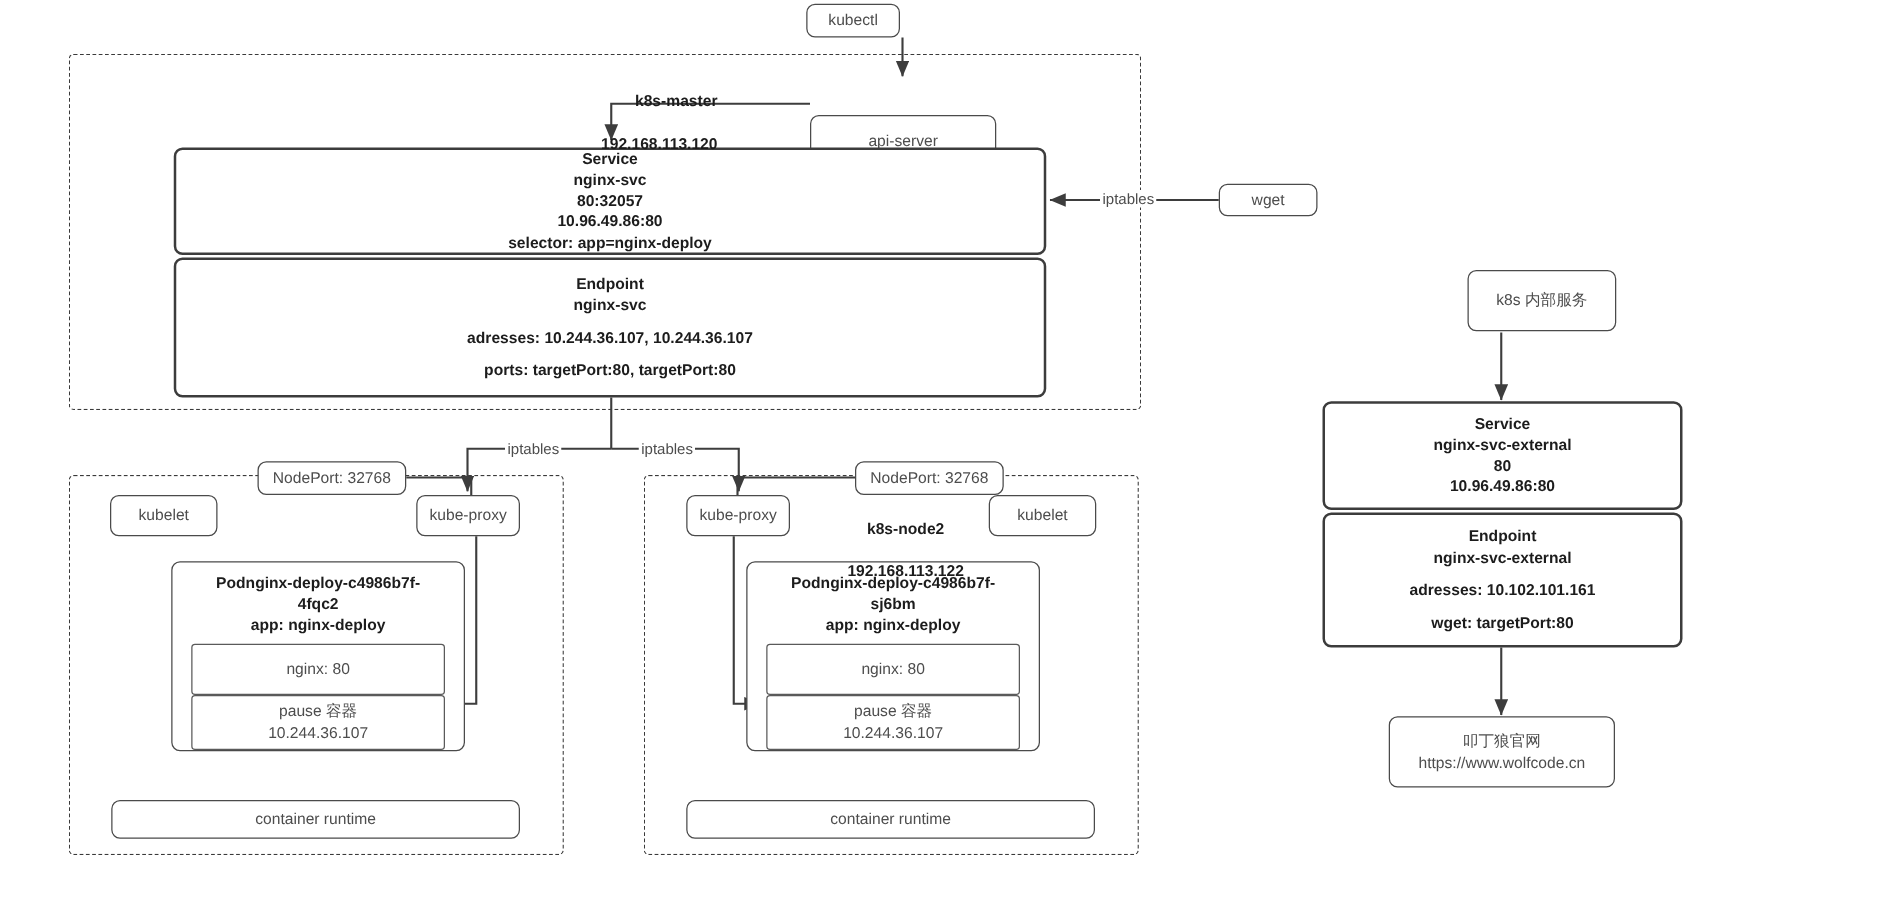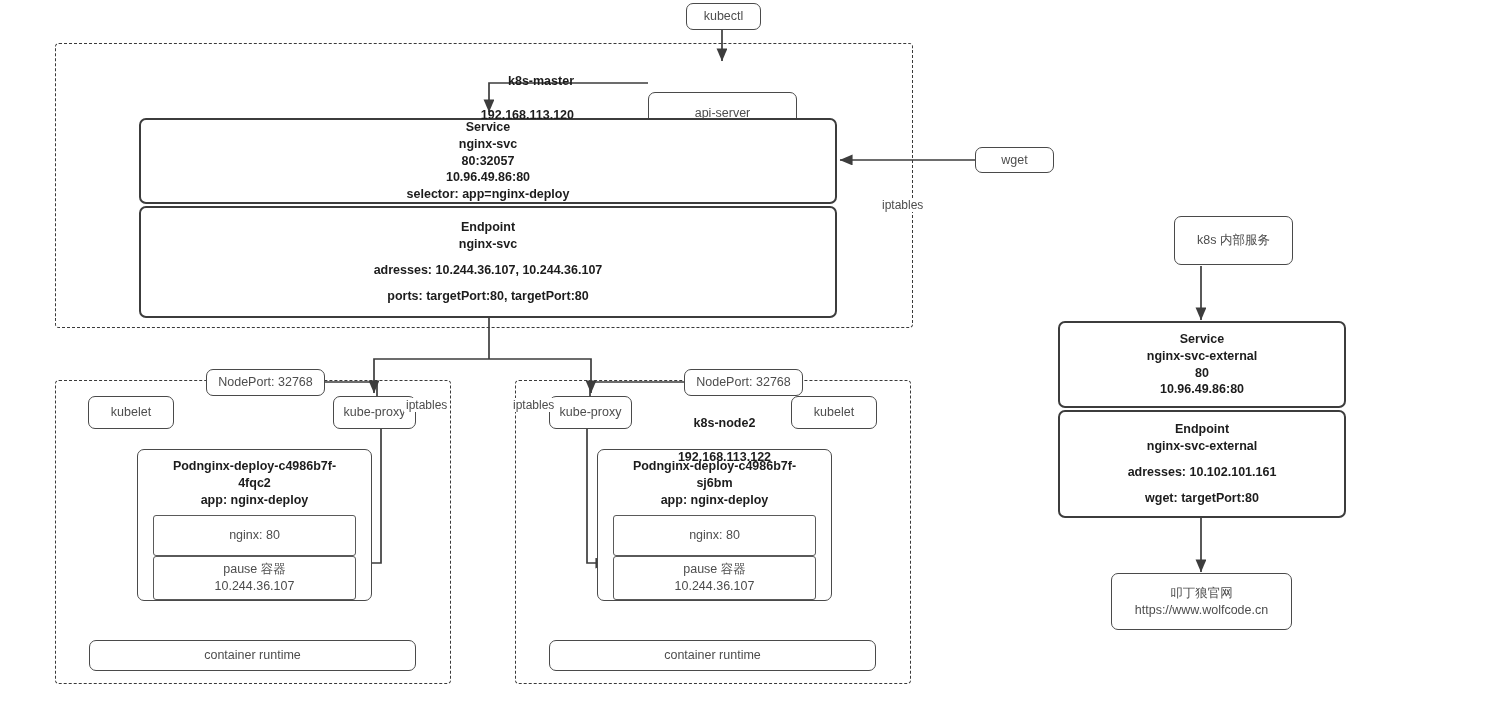--- a/index.html
+++ b/index.html
@@ -59,21 +59,20 @@
   }
   .edge-label{
     position:absolute;
     font-size:12px;
     color:#4d4d4d;
     font-weight:normal;
     background:#ffffff;
     padding:0 2px;
     z-index:6;
     white-space:nowrap;
-    margin-top:46px;
   }
   svg.wires{
     position:absolute;
     left:0;top:0;
     width:1509px;height:727px;
     z-index:2;
     pointer-events:none;
   }
   .ln{stroke:#3d3d3d;stroke-width:1.7px;fill:none;}
   .spacer{height:9px;}
@@ -115,21 +114,21 @@
 
     <path class="ln" d="M1201,518 L1201,572" marker-end="url(#arrow)"></path>
   </svg>
 
   <div class="region" style="left:55px;top:43px;width:858px;height:285px;"></div>
 
   <div class="region" style="left:55px;top:380px;width:396px;height:304px;"></div>
 
   <div class="region" style="left:515px;top:380px;width:396px;height:304px;"></div>
 
-  <div class="box" style="left:686px;top:3px;width:75px;height:27px;">
+  <div class="box" style="left:645px;top:3px;width:75px;height:27px;">
     <span>kubectl</span>
   </div>
 
   <div class="label" style="left:404px;top:56px;width:170px;text-align:right;">
     <div>k8s-master</div>
     <div>192.168.113.120</div>
   </div>
 
   <div class="box" style="left:648px;top:62px;width:149px;height:42px;margin-top:30px;">
     <span>api-server</span>

